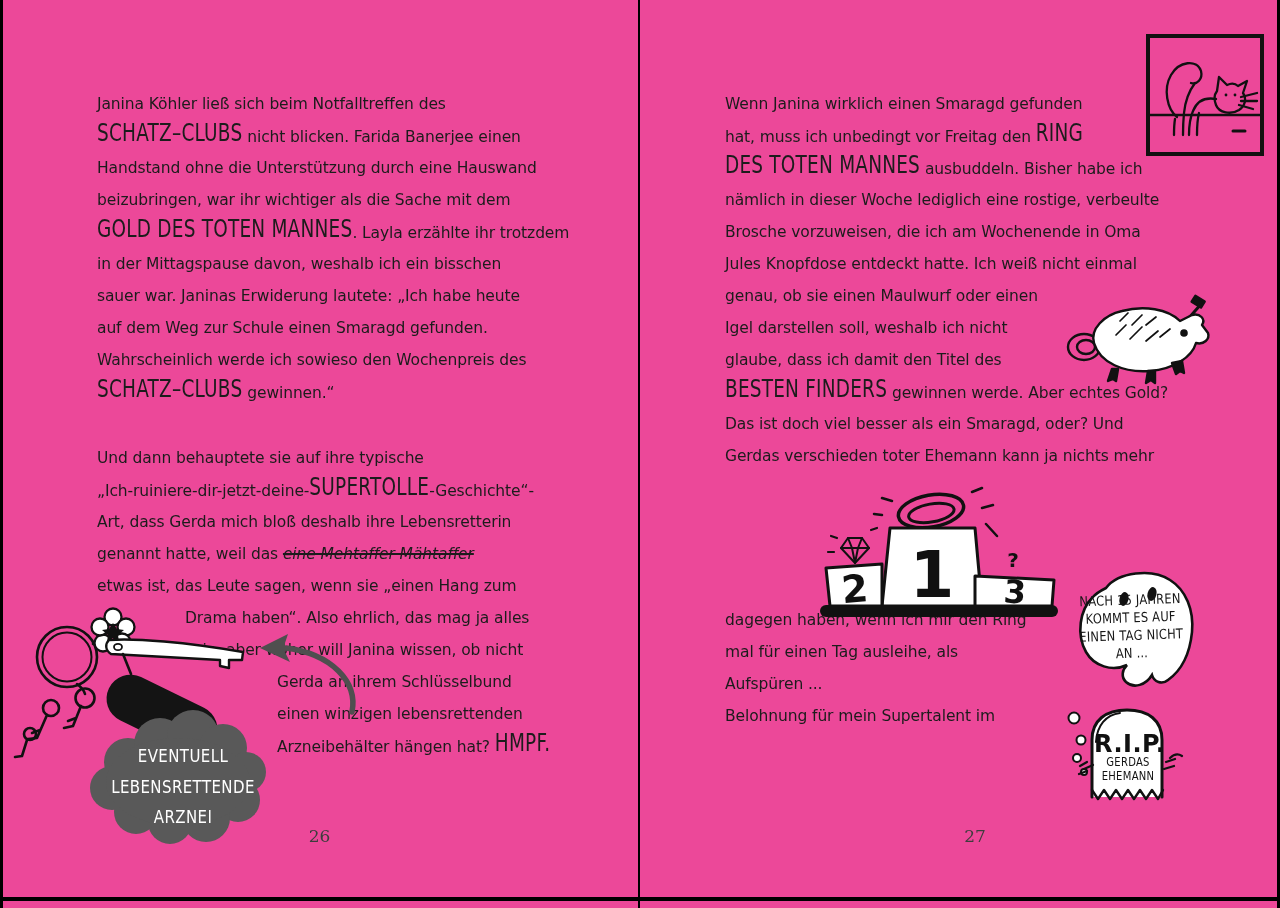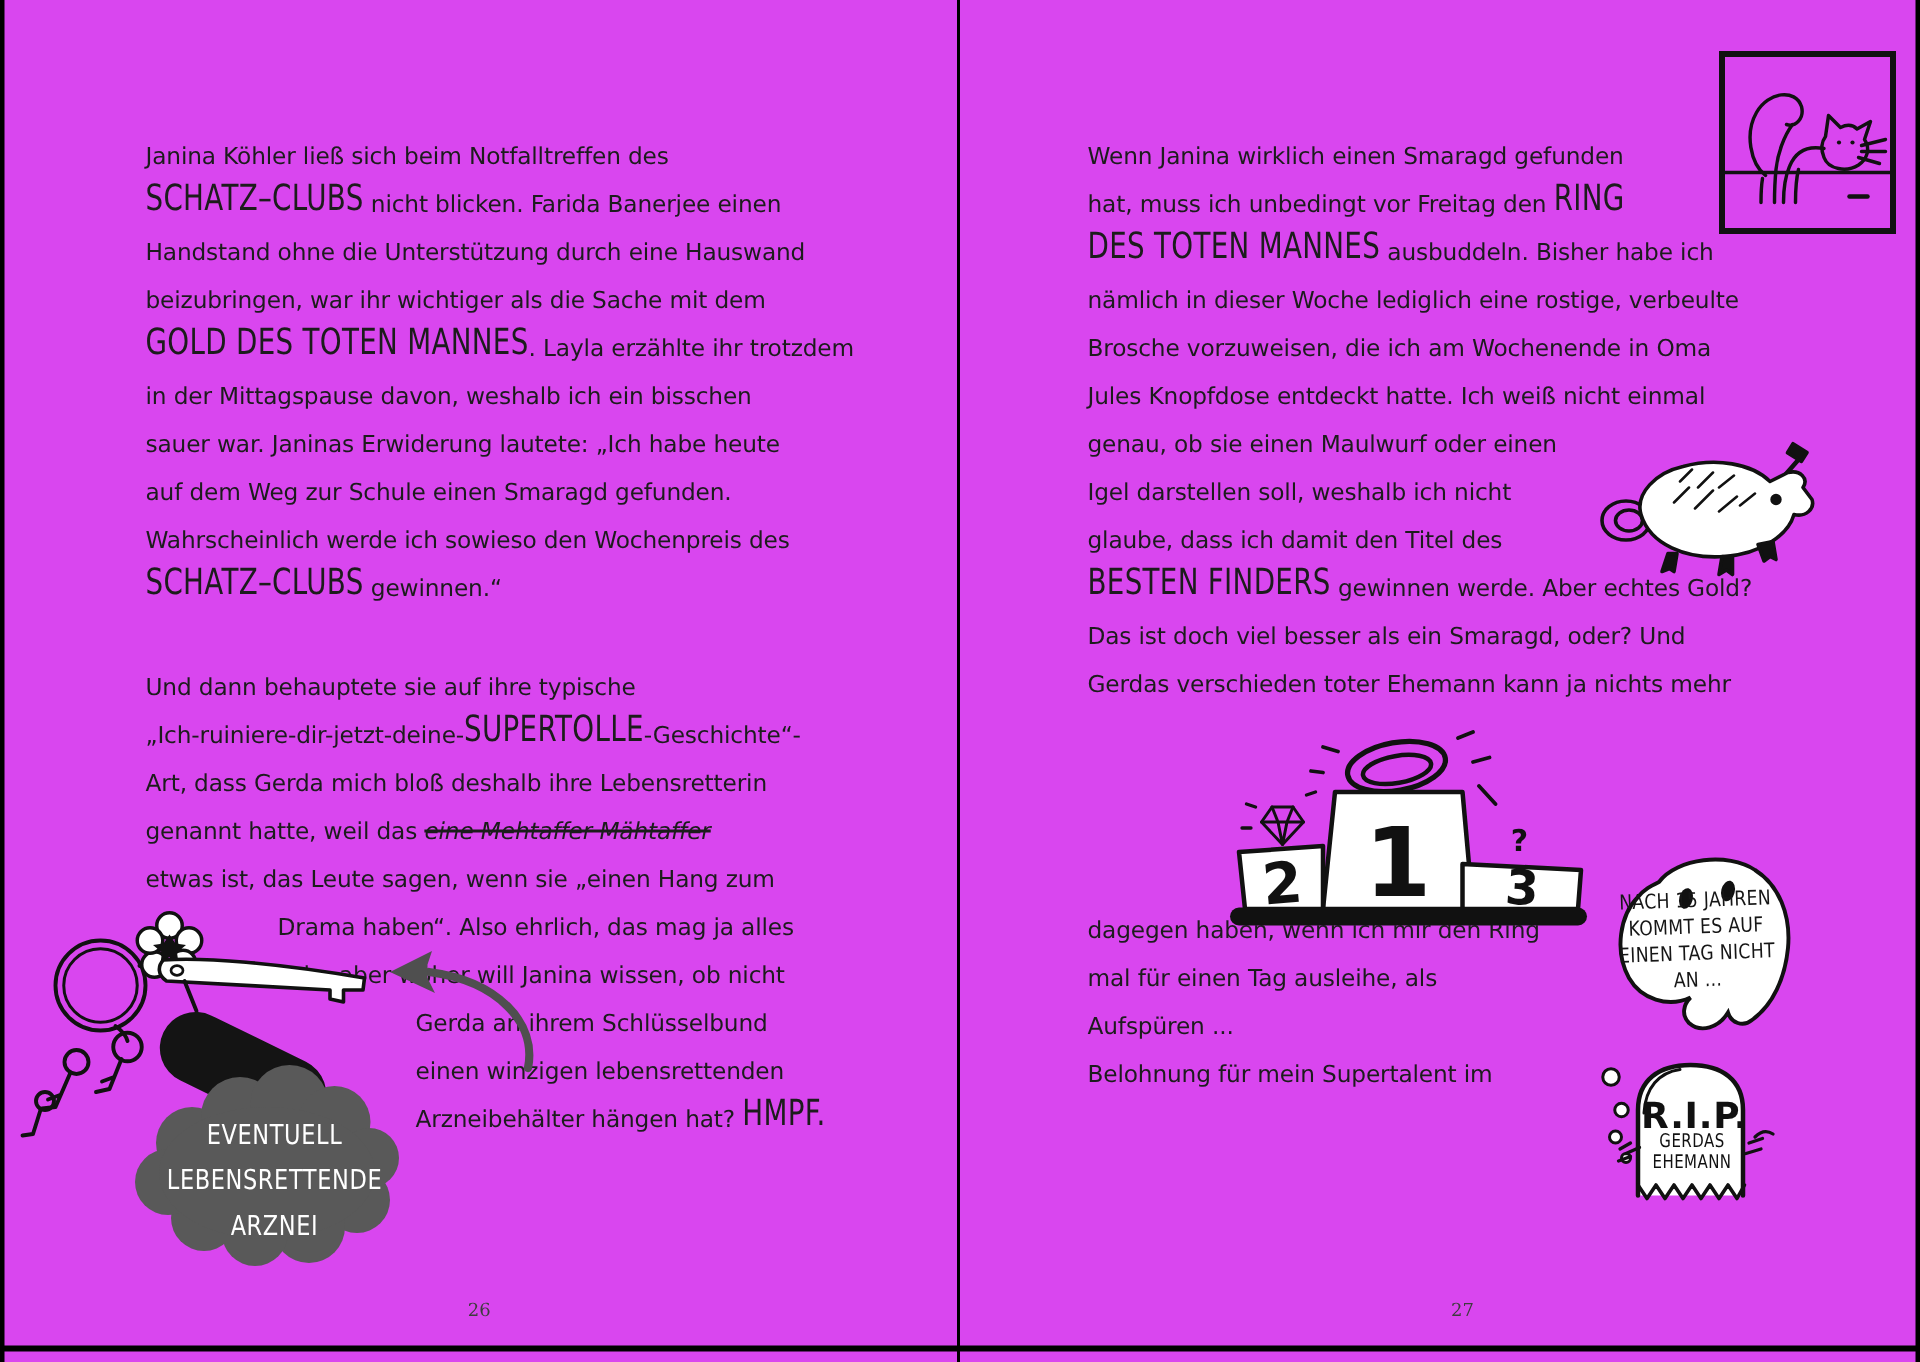--- a/index.html
+++ b/index.html
@@ -1,29 +1,29 @@
 <!DOCTYPE html>
 <html><head>
 <meta charset="utf-8">
 <style>
   html,body{margin:0;padding:0;background:#ffffff;}
-  .spread{position:relative;width:1280px;height:908px;background:#d946ef;overflow:hidden;
+  .spread{position:relative;width:1280px;height:908px;background:#ec4899;overflow:hidden;
           font-family:"DejaVu Sans",sans-serif;color:#1c1c1c;}
   .edge{position:absolute;top:0;height:908px;background:#000;}
   .edge.left{left:0;width:3px;}
   .edge.right{right:0;width:3px;}
   .divider{position:absolute;left:638px;top:0;width:2px;height:908px;background:#000;}
   .bottom-bar{position:absolute;left:0;top:897px;width:1280px;height:4px;background:#000;}
   .page-text{position:absolute;font-size:15.5px;line-height:32px;white-space:pre;letter-spacing:-0.1px;}
   .tline{height:32px;}
   .caps{display:inline-block;transform:scaleY(1.3);transform-origin:50% 74%;
         font-size:18.5px;letter-spacing:0.2px;}
   .bold{font-weight:normal;}
   .strike{text-decoration:line-through;text-decoration-thickness:1.5px;font-style:italic;}
-  .pagenum{position:absolute;font-family:"DejaVu Serif",serif;font-size:12px;color:#3d3d3d;text-align:center;margin-top:40px;}
+  .pagenum{position:absolute;font-family:"DejaVu Serif",serif;font-size:17px;color:#3d3d3d;text-align:center;}
   .abs{position:absolute;}
   .overlay{position:absolute;text-align:center;}
   .ghost-text{left:1058px;top:597px;width:146px;font-size:11.5px;line-height:15px;
               transform:rotate(-2deg) scaleY(1.18);letter-spacing:0.2px;color:#161616;}
   .cloud-text{left:104px;top:750px;width:158px;font-size:15px;line-height:25px;color:#ffffff;
               transform:scaleY(1.22);letter-spacing:0.4px;}
   .tomb-text{left:1094px;top:733px;width:68px;color:#111;}
   .tomb-rip{font-size:24px;font-weight:900;letter-spacing:0.5px;line-height:22px;}
   .tomb-sub{font-size:10px;line-height:13.5px;transform:scaleY(1.25);letter-spacing:0.3px;}
 </style>

